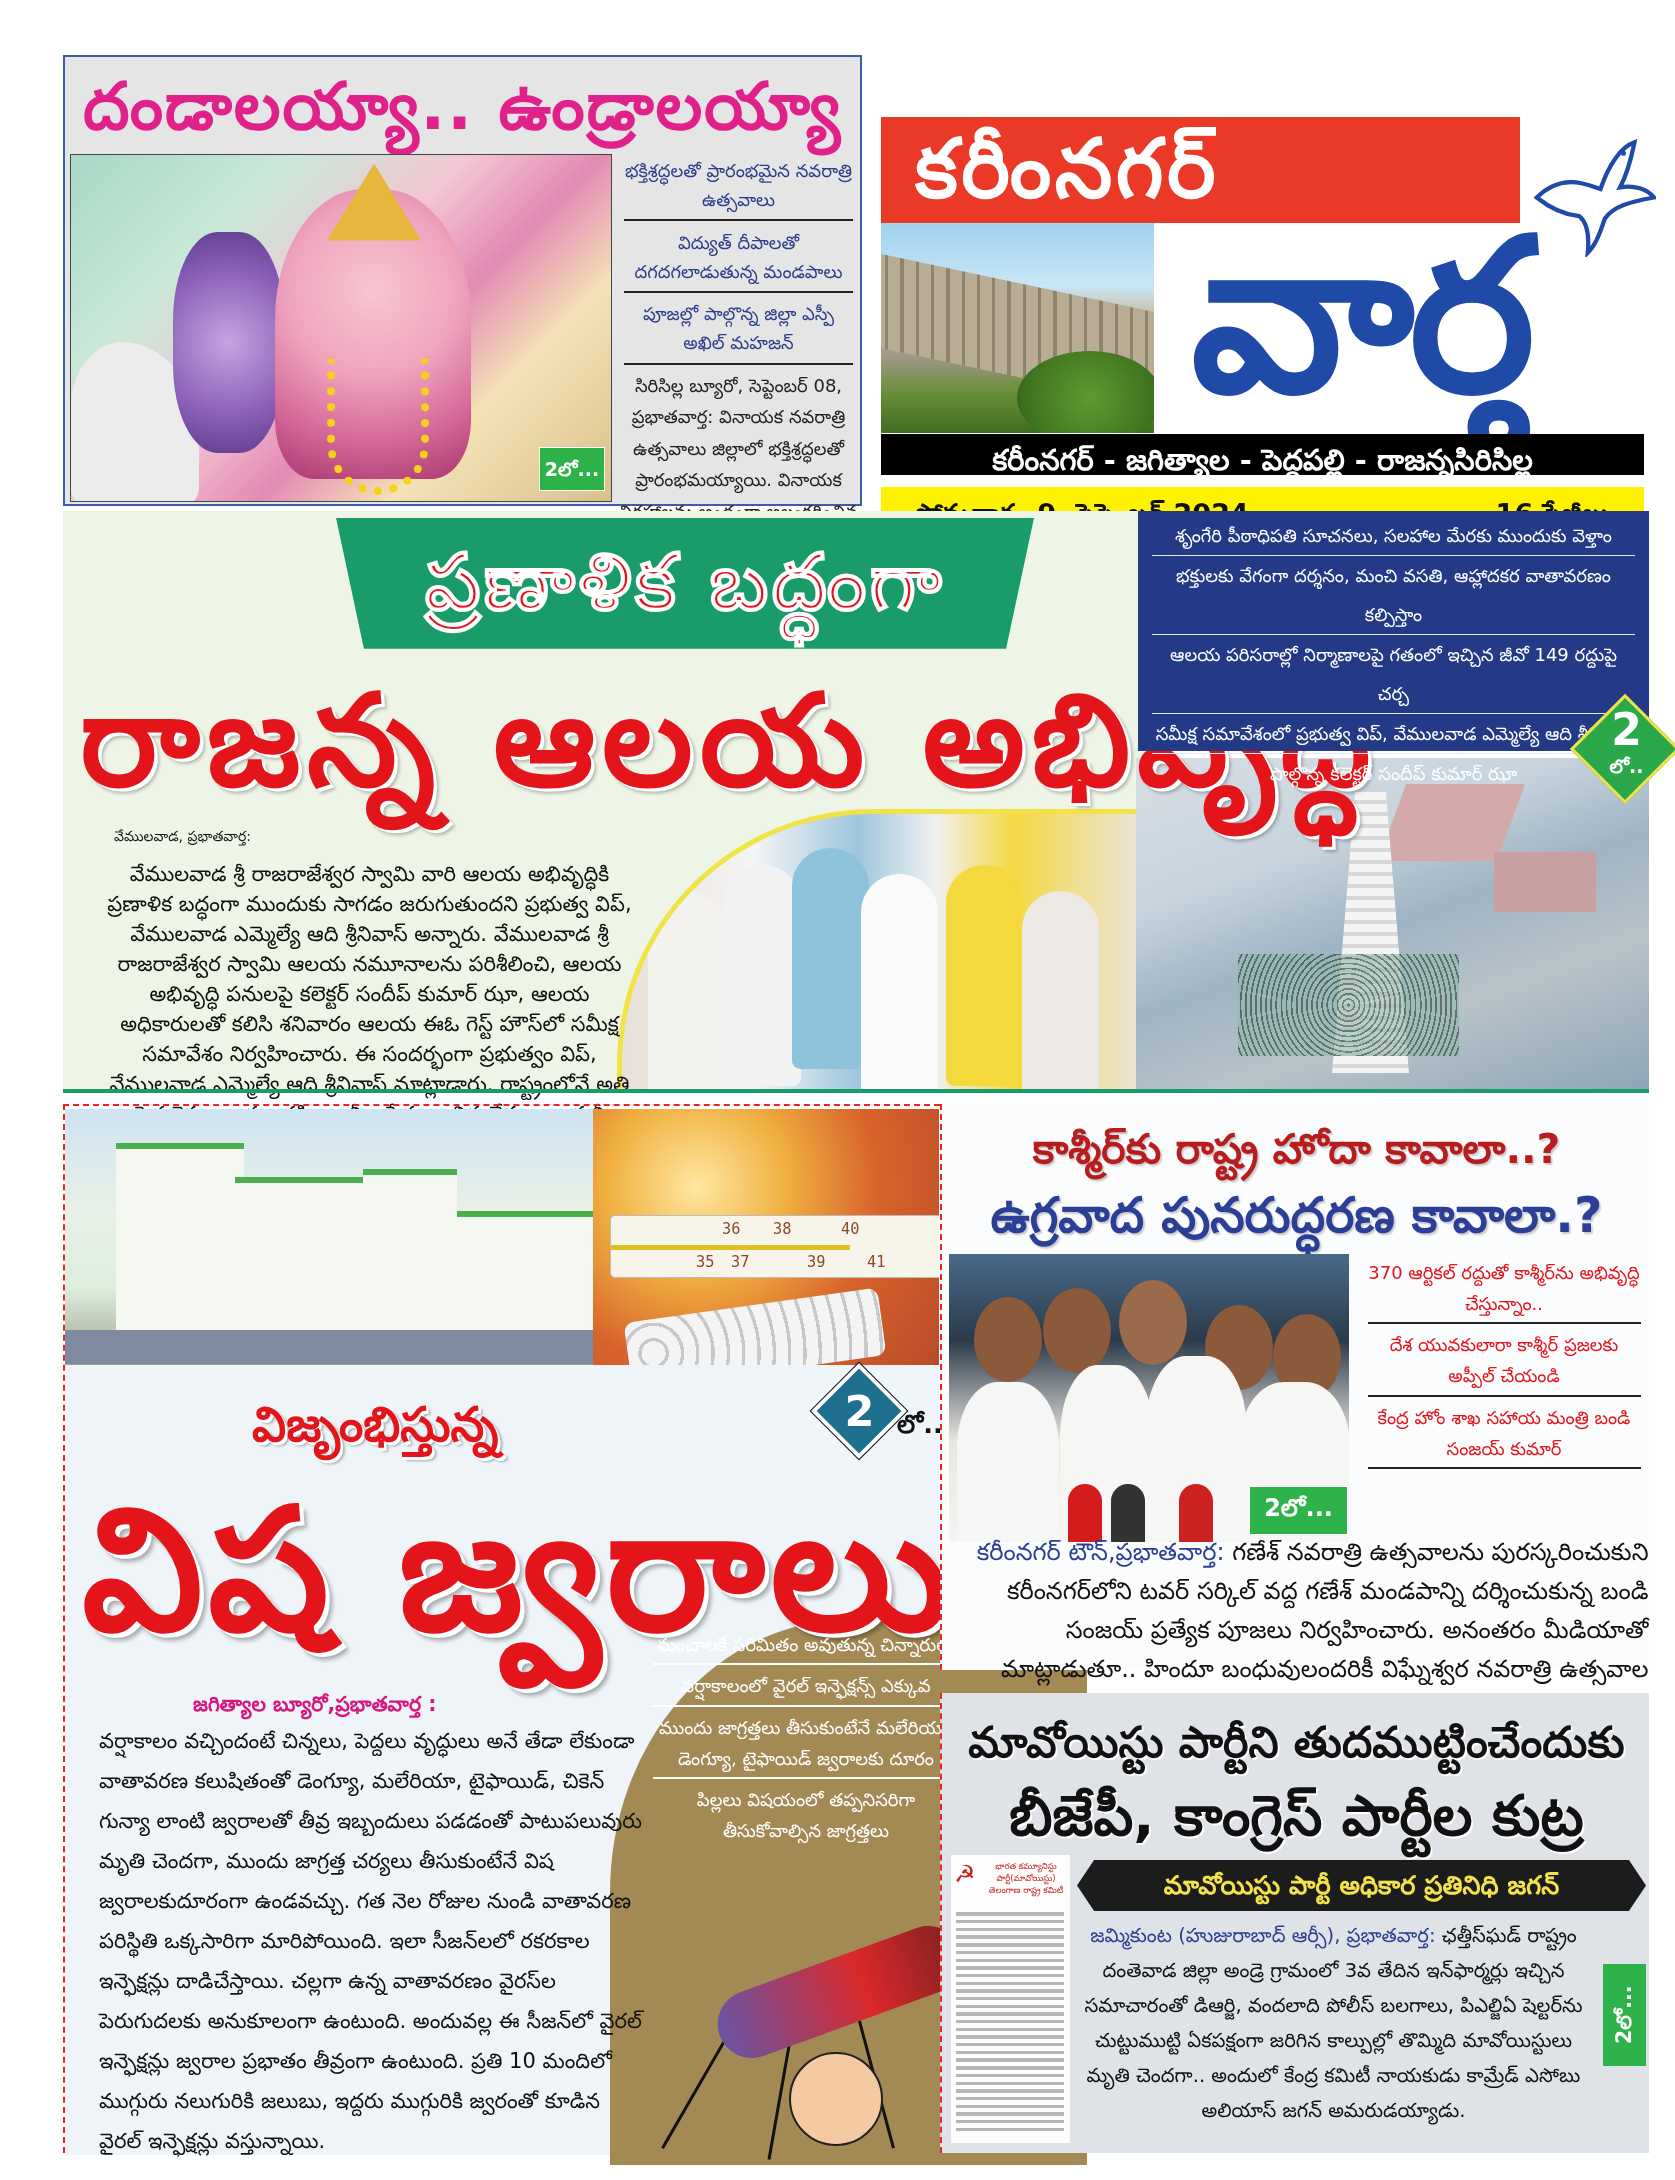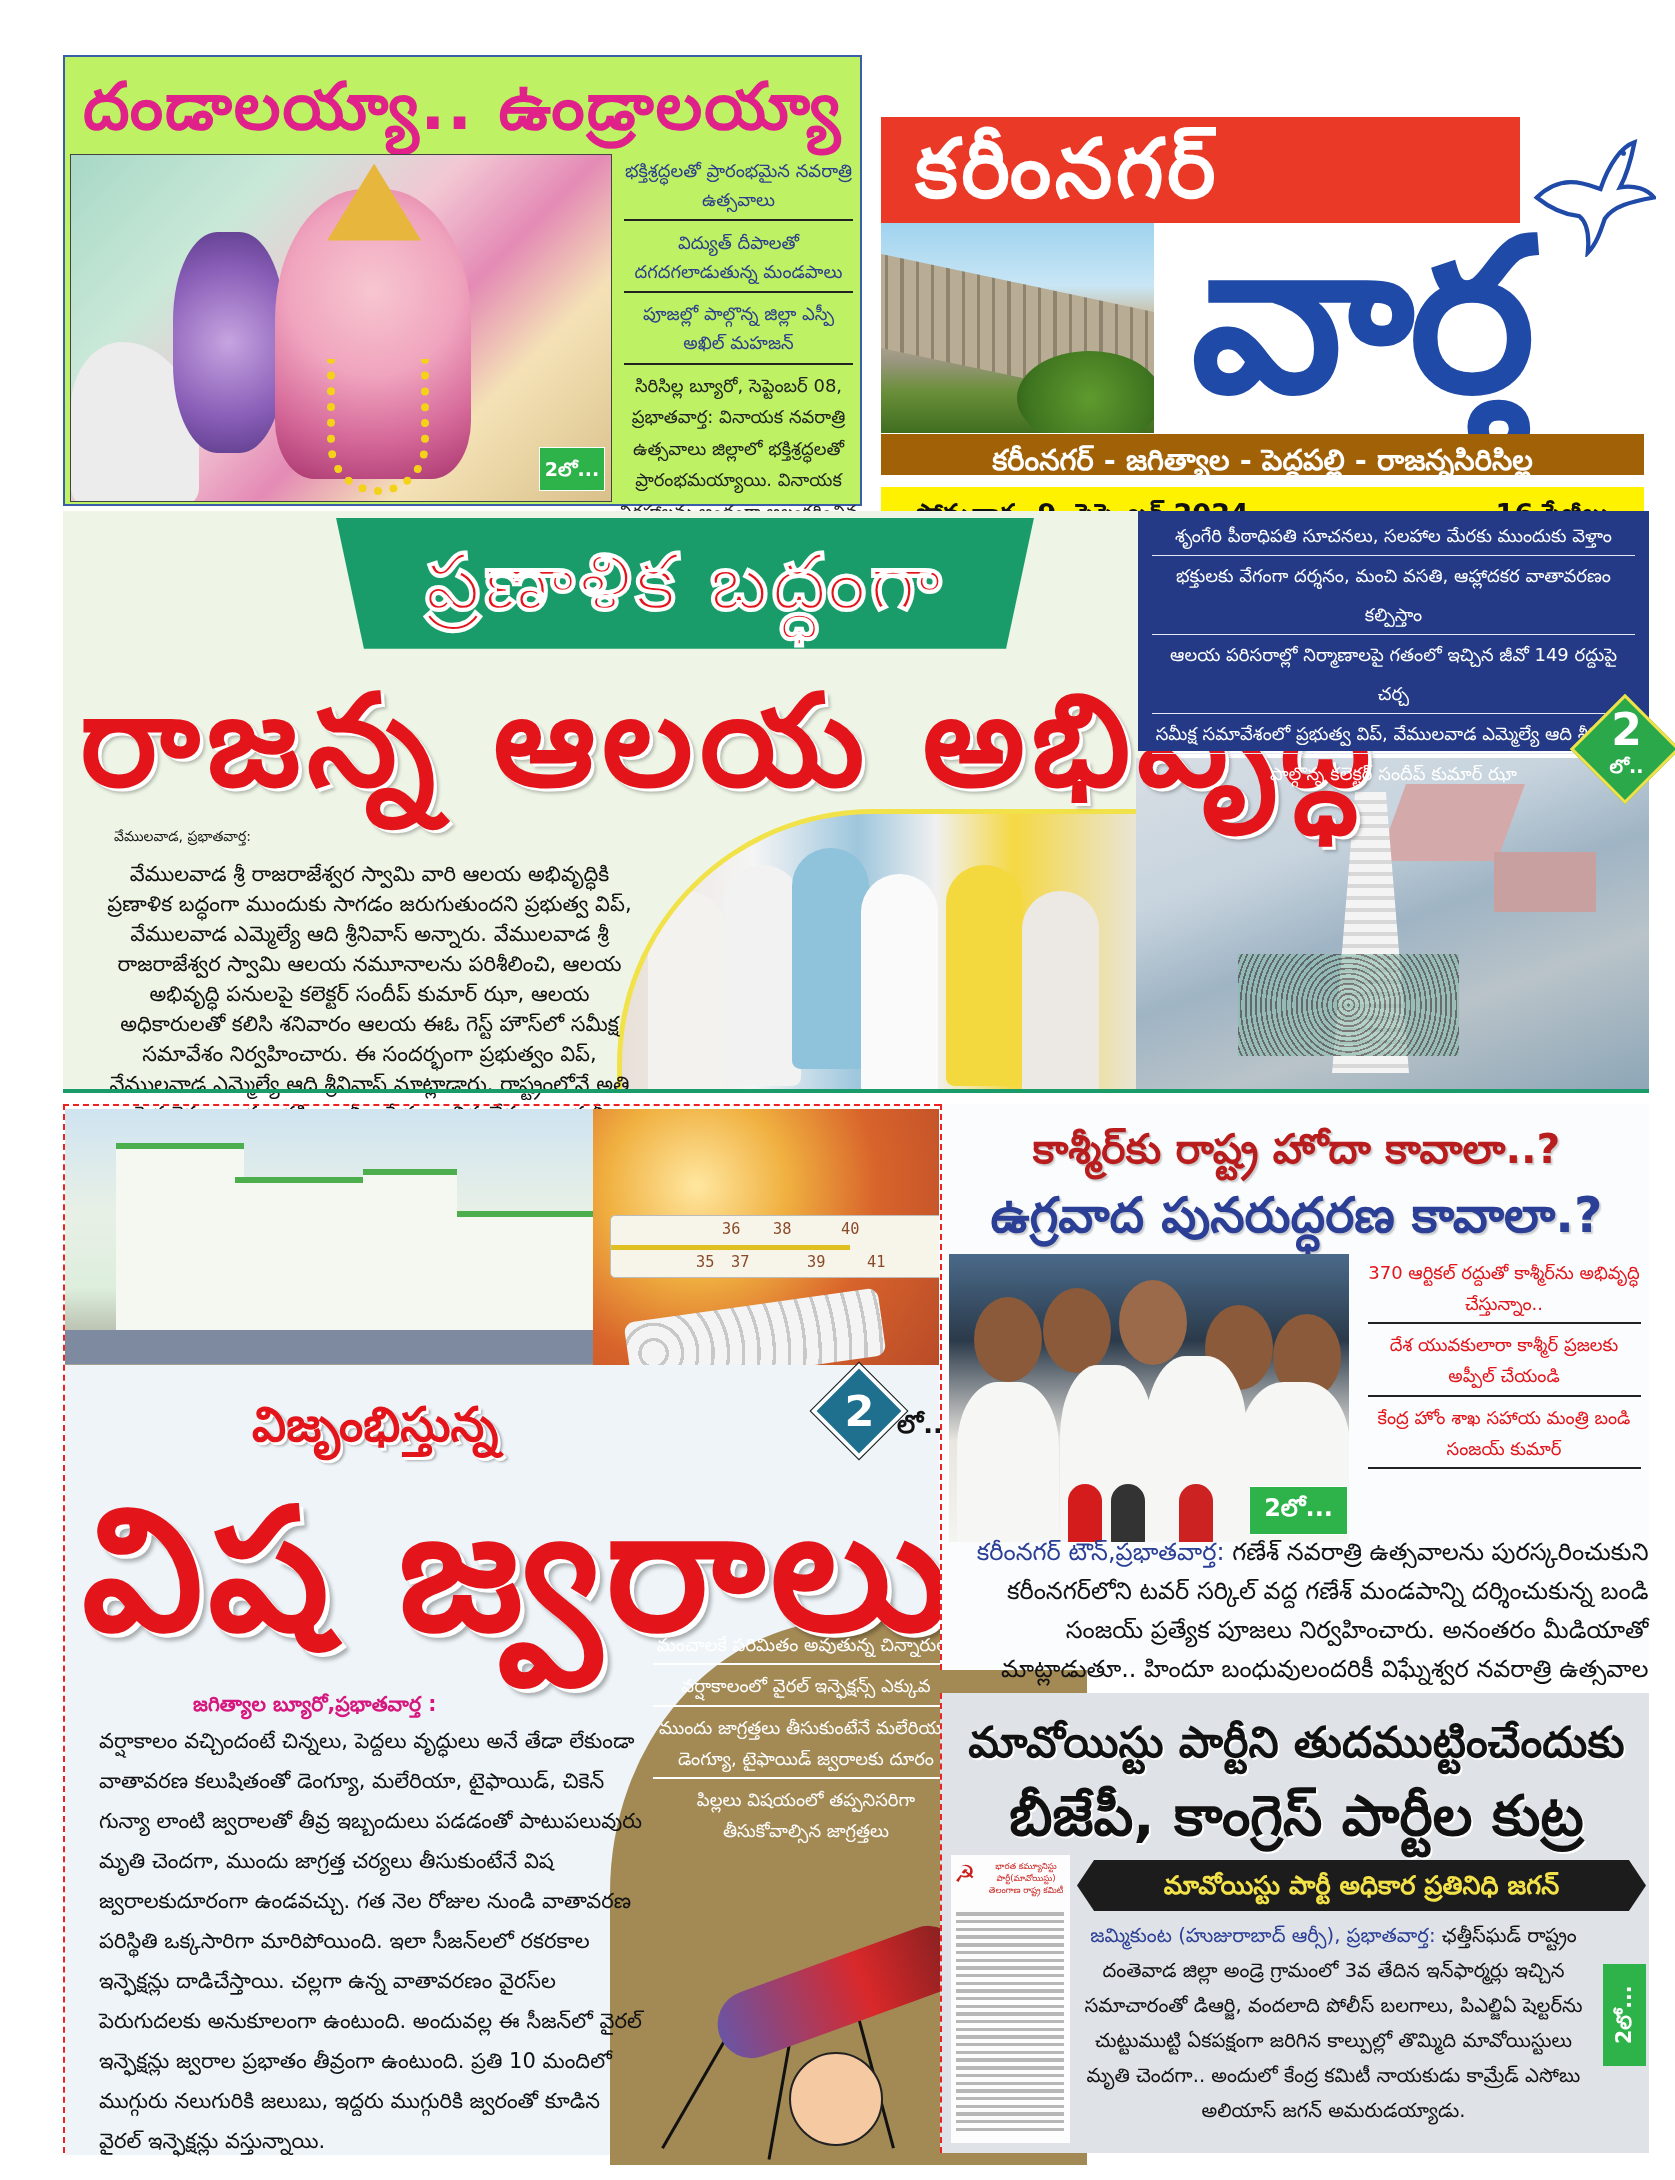--- a/index.html
+++ b/index.html
@@ -1,21 +1,21 @@
 <!DOCTYPE html>
 <html style="font-size:13.6px"><head>
 <meta charset="utf-8">
 <style>
   * { box-sizing: border-box; margin: 0; padding: 0; }
   html, body { width: 1675px; height: 2181px; background: #ffffff; overflow: hidden; }
   body { font-family: "DejaVu Sans", sans-serif; color: #1a1a1a; position: relative; }
   .abs { position: absolute; }
 
   
-  #feature-box { left: 63px; top: 55px; width: 799px; height: 451px; border: 2.6px solid #3a5fa8; background: #bef264; text-decoration: underline; }
+  #feature-box { left: 63px; top: 55px; width: 799px; height: 451px; border: 2.6px solid #3a5fa8; background: #e5e5e5; text-decoration: underline; }
   #feature-title { left: 0; top: 6.8px; width: 100%; text-align: center; font-size: 66px; font-weight: bold; color: #e0218a; letter-spacing: 1.7px; line-height: 85px; }
   #feature-photo { left: 5.1px; top: 97px; width: 542px; height: 348px; background: linear-gradient(135deg,#a8d8c6 0%,#c9e8d8 25%,#f2c7d3 45%,#e48ab5 60%,#f4e2b6 75%,#d9c08a 100%); border: 1.7px solid #444; overflow: hidden; }
   #feature-photo .deity { position:absolute; left: 204px; top: 34px; width: 196px; height: 290px; border-radius: 45% 45% 20% 20%; background: radial-gradient(circle at 50% 35%, #f7c6d0 0%, #f0a4be 40%, #d66a9a 70%, #a8356e 100%); }
   #feature-photo .crown { position:absolute; left: 256px; top: 8.5px; width: 94px; height: 77px; background: #e6b73c; clip-path: polygon(50% 0,100% 100%,0 100%); }
   #feature-photo .side-deity { position:absolute; left: 102px; top: 77px; width: 111px; height: 221px; border-radius: 40%; background: radial-gradient(circle, #c6a4e0 0%, #8a5fb8 60%, #5b3b8a 100%); }
   #feature-photo .horse { position:absolute; left: 0; top: 187px; width: 128px; height: 162px; background: #ececec; border-radius: 40% 60% 10% 10%; }
   #feature-photo .garland { position:absolute; left: 256px; top: 204px; width: 102px; height: 136px; border: 8.5px dotted #f5d21a; border-top: none; border-radius: 0 0 51px 51px; }
   .badge-2lo-green { background: #2db34a; color: #fff; font-weight: bold; font-size: 24px; text-align: center; line-height: 43px; border: 1.7px solid #fff; }
   #feature-badge { left: 474px; top: 390px; width: 66px; height: 44px; font-size: 19px; }
   #feature-side { left: 554px; top: 97px; width: 239px; }
@@ -24,21 +24,21 @@
 
   
   #masthead { left: 864px; top: 56px; width: 784px; height: 451px; }
   #mast-red-top { left: 17px; top: 61px; width: 639px; height: 106px; background: #ea3a27; }
   #mast-karimnagar { left: 51px; top: 60px; font-size: 82px; font-weight: bold; color: #fff; line-height: 106px; letter-spacing: 3.4px; }
   #mast-dove { left: 664px; top: 82px; width: 128px; height: 119px; }
   #mast-photo { left: 17px; top: 167px; width: 273px; height: 210px; background: linear-gradient(180deg,#9fd3ef 0%,#c9e6f5 30%,#c8bca0 45%,#9c9682 65%,#6b8f3a 80%,#3f6e1f 100%); overflow: hidden; }
   #mast-photo .dam { position:absolute; left: -8.5px; top: 60px; width: 290px; height: 94px; background: repeating-linear-gradient(90deg,#b8ad94 0 12px,#8e846e 12px 15.3px); transform: skewY(12deg); }
   #mast-photo .tree { position:absolute; left: 136px; top: 128px; width: 145px; height: 94px; border-radius: 50%; background: radial-gradient(circle,#5f9a2e 0%,#3f7520 70%,#2e5a16 100%); }
   #mast-vaartha { left: 307px; top: 150px; font-size: 213px; font-weight: bold; color: #1f4aa7; line-height: 221px; letter-spacing: -5.1px; margin-left: 20px; }
-  #mast-districts { left: 17px; top: 378px; width: 763px; height: 41px; background: #a16207; color: #fff; font-size: 29px; font-weight: bold; text-align: center; line-height: 53px; }
+  #mast-districts { left: 17px; top: 378px; width: 763px; height: 41px; background: #000000; color: #fff; font-size: 29px; font-weight: bold; text-align: center; line-height: 53px; }
   #mast-dateline { left: 17px; top: 431px; width: 763px; height: 55px; background: #fff200; color: #111; font-size: 27px; font-weight: bold; line-height: 53px; padding: 0 34px; display: flex; justify-content: space-between; }
 
   
   #temple-section { left: 63px; top: 511px; width: 1586px; height: 579px; }
   #temple-bg { left: 0; top: 0; width: 1090px; height: 579px; background: #eef5e6; }
   #temple-kicker-bg { left: 273px; top: 6.8px; width: 698px; height: 131px; background: #1a9c6a; clip-path: polygon(0 0,100% 0,96% 100%,4% 100%); }
   #temple-kicker { left: 273px; top: 6.8px; width: 698px; text-align: center; font-size: 78px; font-weight: bold; color: #e4141b; line-height: 128px; -webkit-text-stroke: 1.7px #fff; letter-spacing: 3.4px; }
   #temple-headline { left: 17px; top: 153px; font-size: 128px; font-weight: bold; color: #e4141b; line-height: 153px; letter-spacing: 6.8px; text-shadow: 3.4px 3.4px 0 #fff, 5.1px 5.1px 3.4px rgba(0,0,0,.25); white-space: nowrap; }
   #temple-dateline { left: 51px; top: 317px; font-size: 14px; color: #1a1a1a; }
   #temple-body { left: 34px; top: 348px; width: 545px; font-size: 21px; line-height: 30px; text-align: center; color: #111; }

